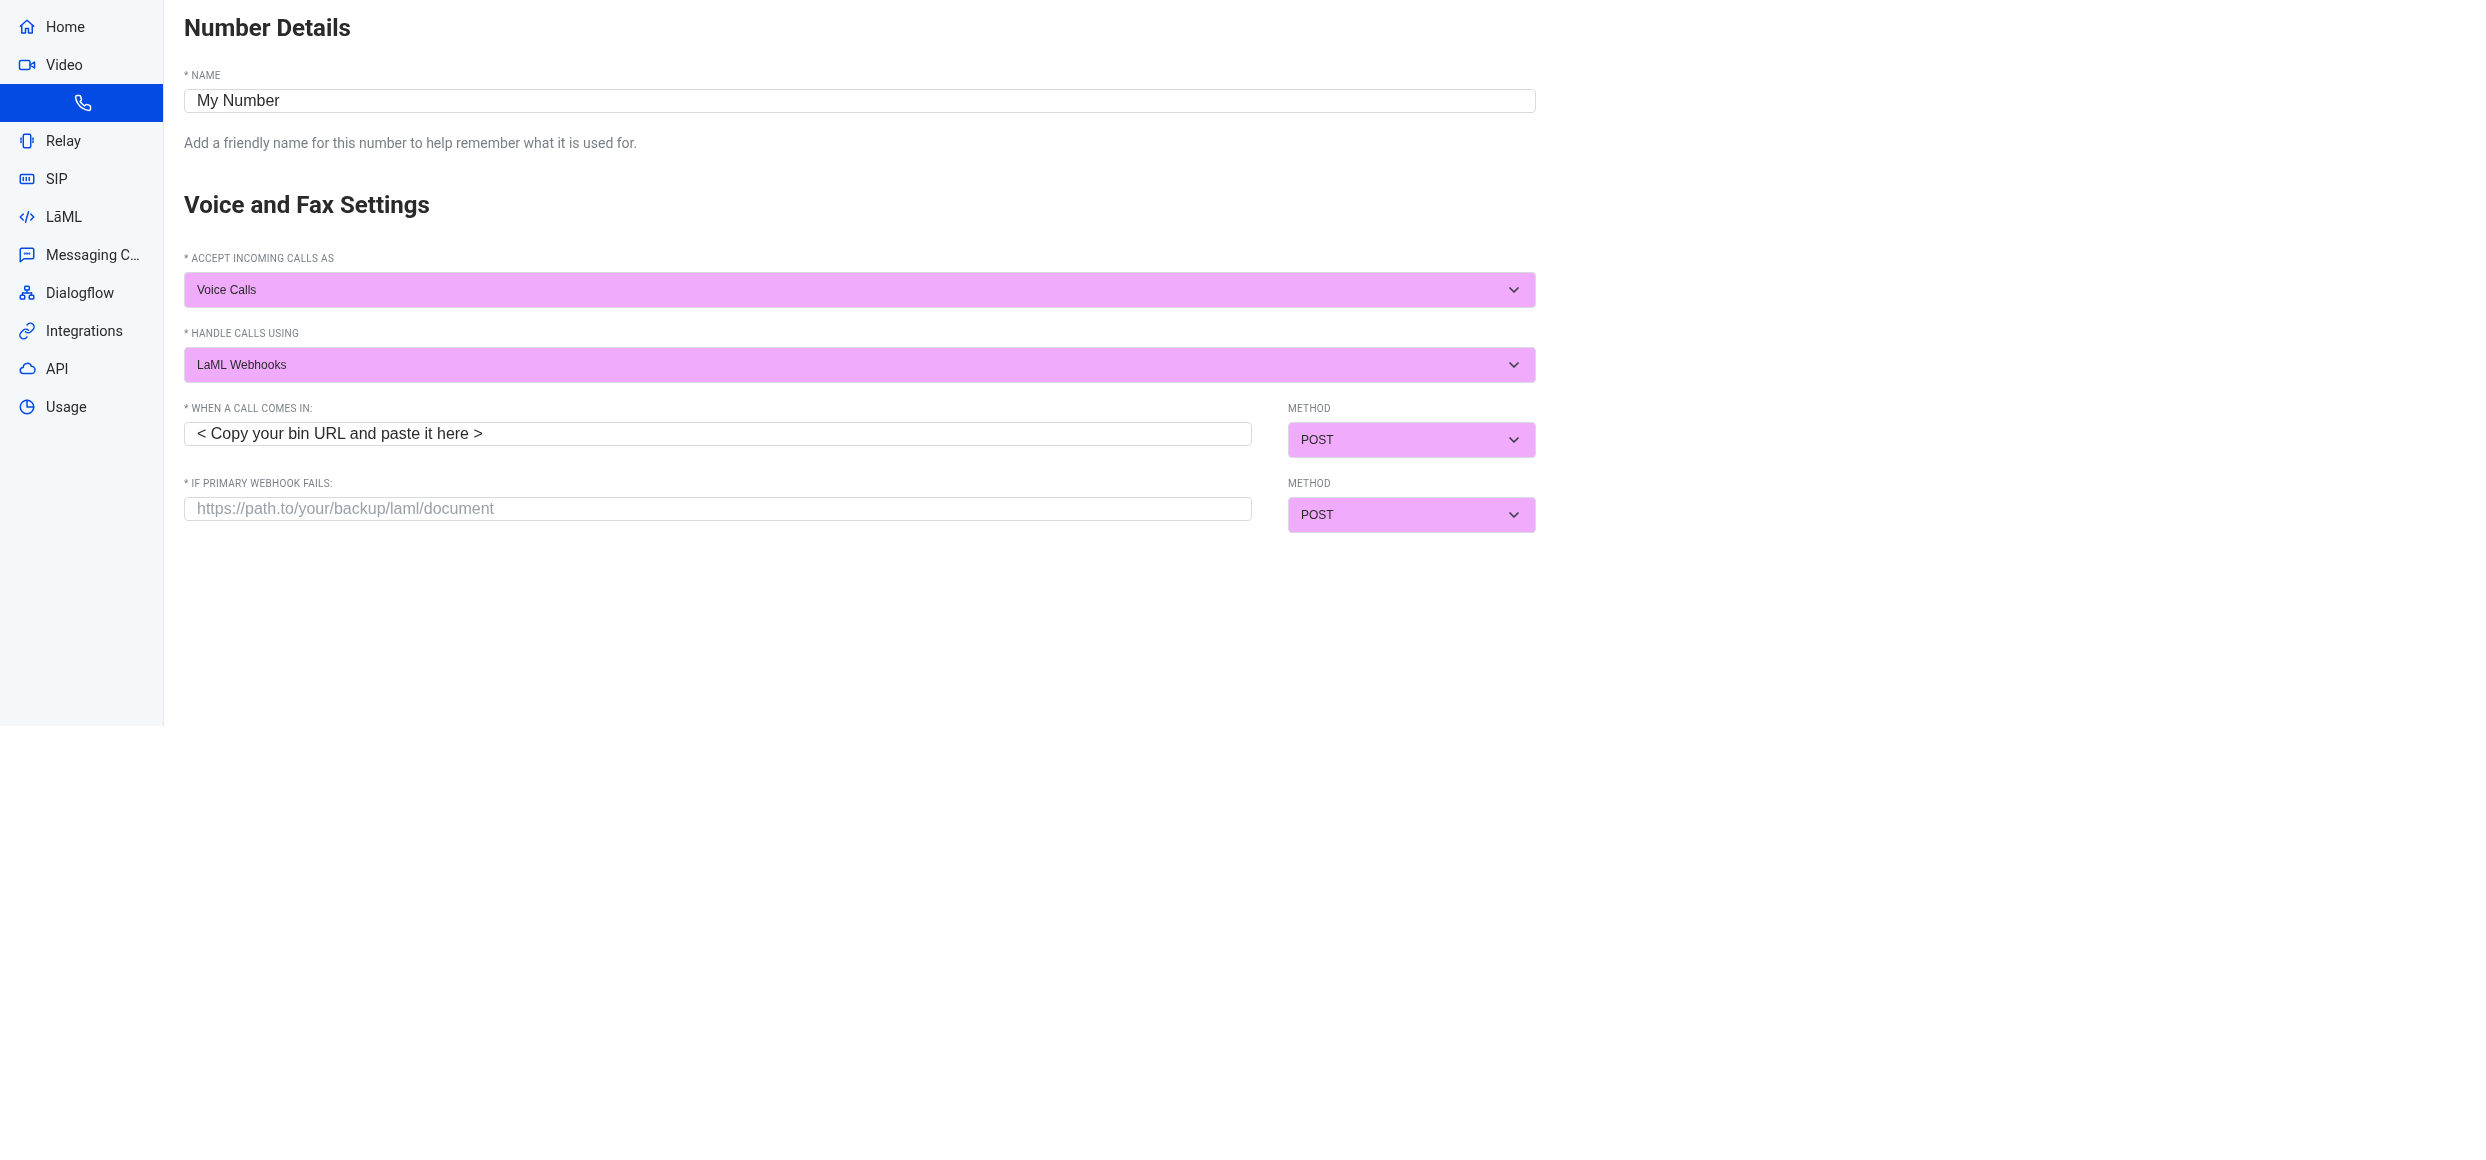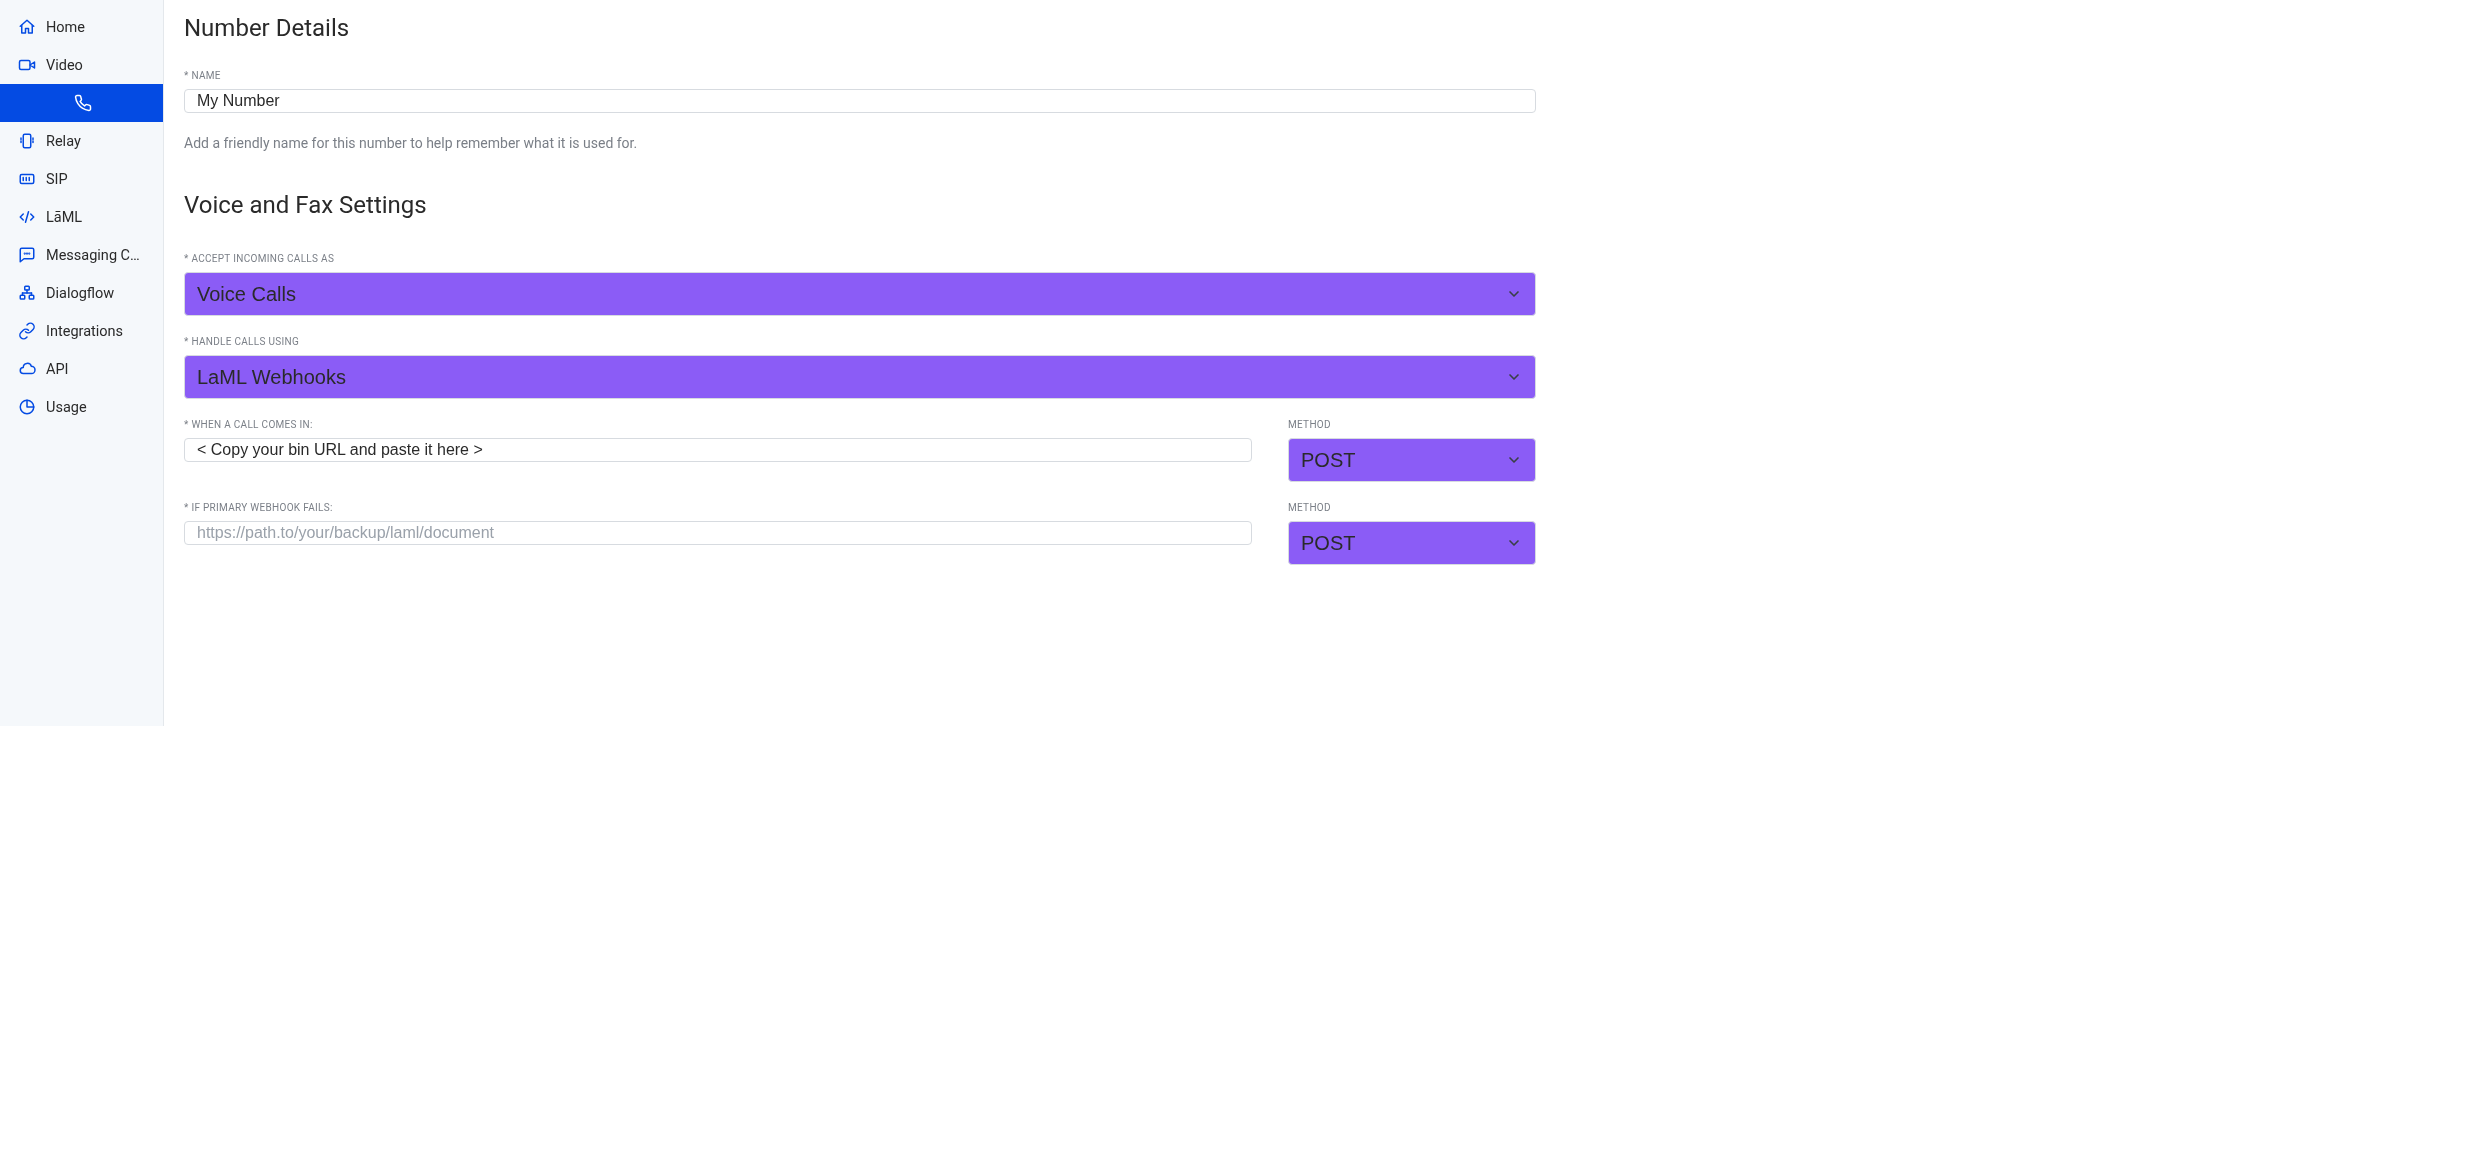--- a/index.html
+++ b/index.html
@@ -51,21 +51,21 @@
     overflow: hidden;
     text-overflow: ellipsis;
   }
   .main {
     flex: 1;
     padding: 10px 20px 20px 20px;
     overflow: auto;
   }
   .section-title {
     font-size: 24px;
-    font-weight: 400;
+    font-weight: 700;
     color: #2a2a2a;
     margin-top: 4px;
     margin-bottom: 28px;
   }
   .section-title.second {
     margin-top: 40px;
     margin-bottom: 34px;
   }
   .form-label {
     font-size: 10px;
@@ -90,24 +90,24 @@
     color: #7a7f87;
     margin-top: 22px;
   }
   .select-wrap {
     position: relative;
     width: 100%;
   }
   .select {
     width: 100%;
     padding: 10px 48px 10px 12px;
-    font-size: 20px;
+    font-size: 12px;
     border: 1px solid #d7dbe0;
     border-radius: 4px;
-    background: #8b5cf6;
+    background: #f0abfc;
     color: #2a2a2a;
     appearance: none;
     -webkit-appearance: none;
     cursor: pointer;
     outline: none;
   }
   .select-chevron {
     position: absolute;
     top: 50%;
     right: 14px;

